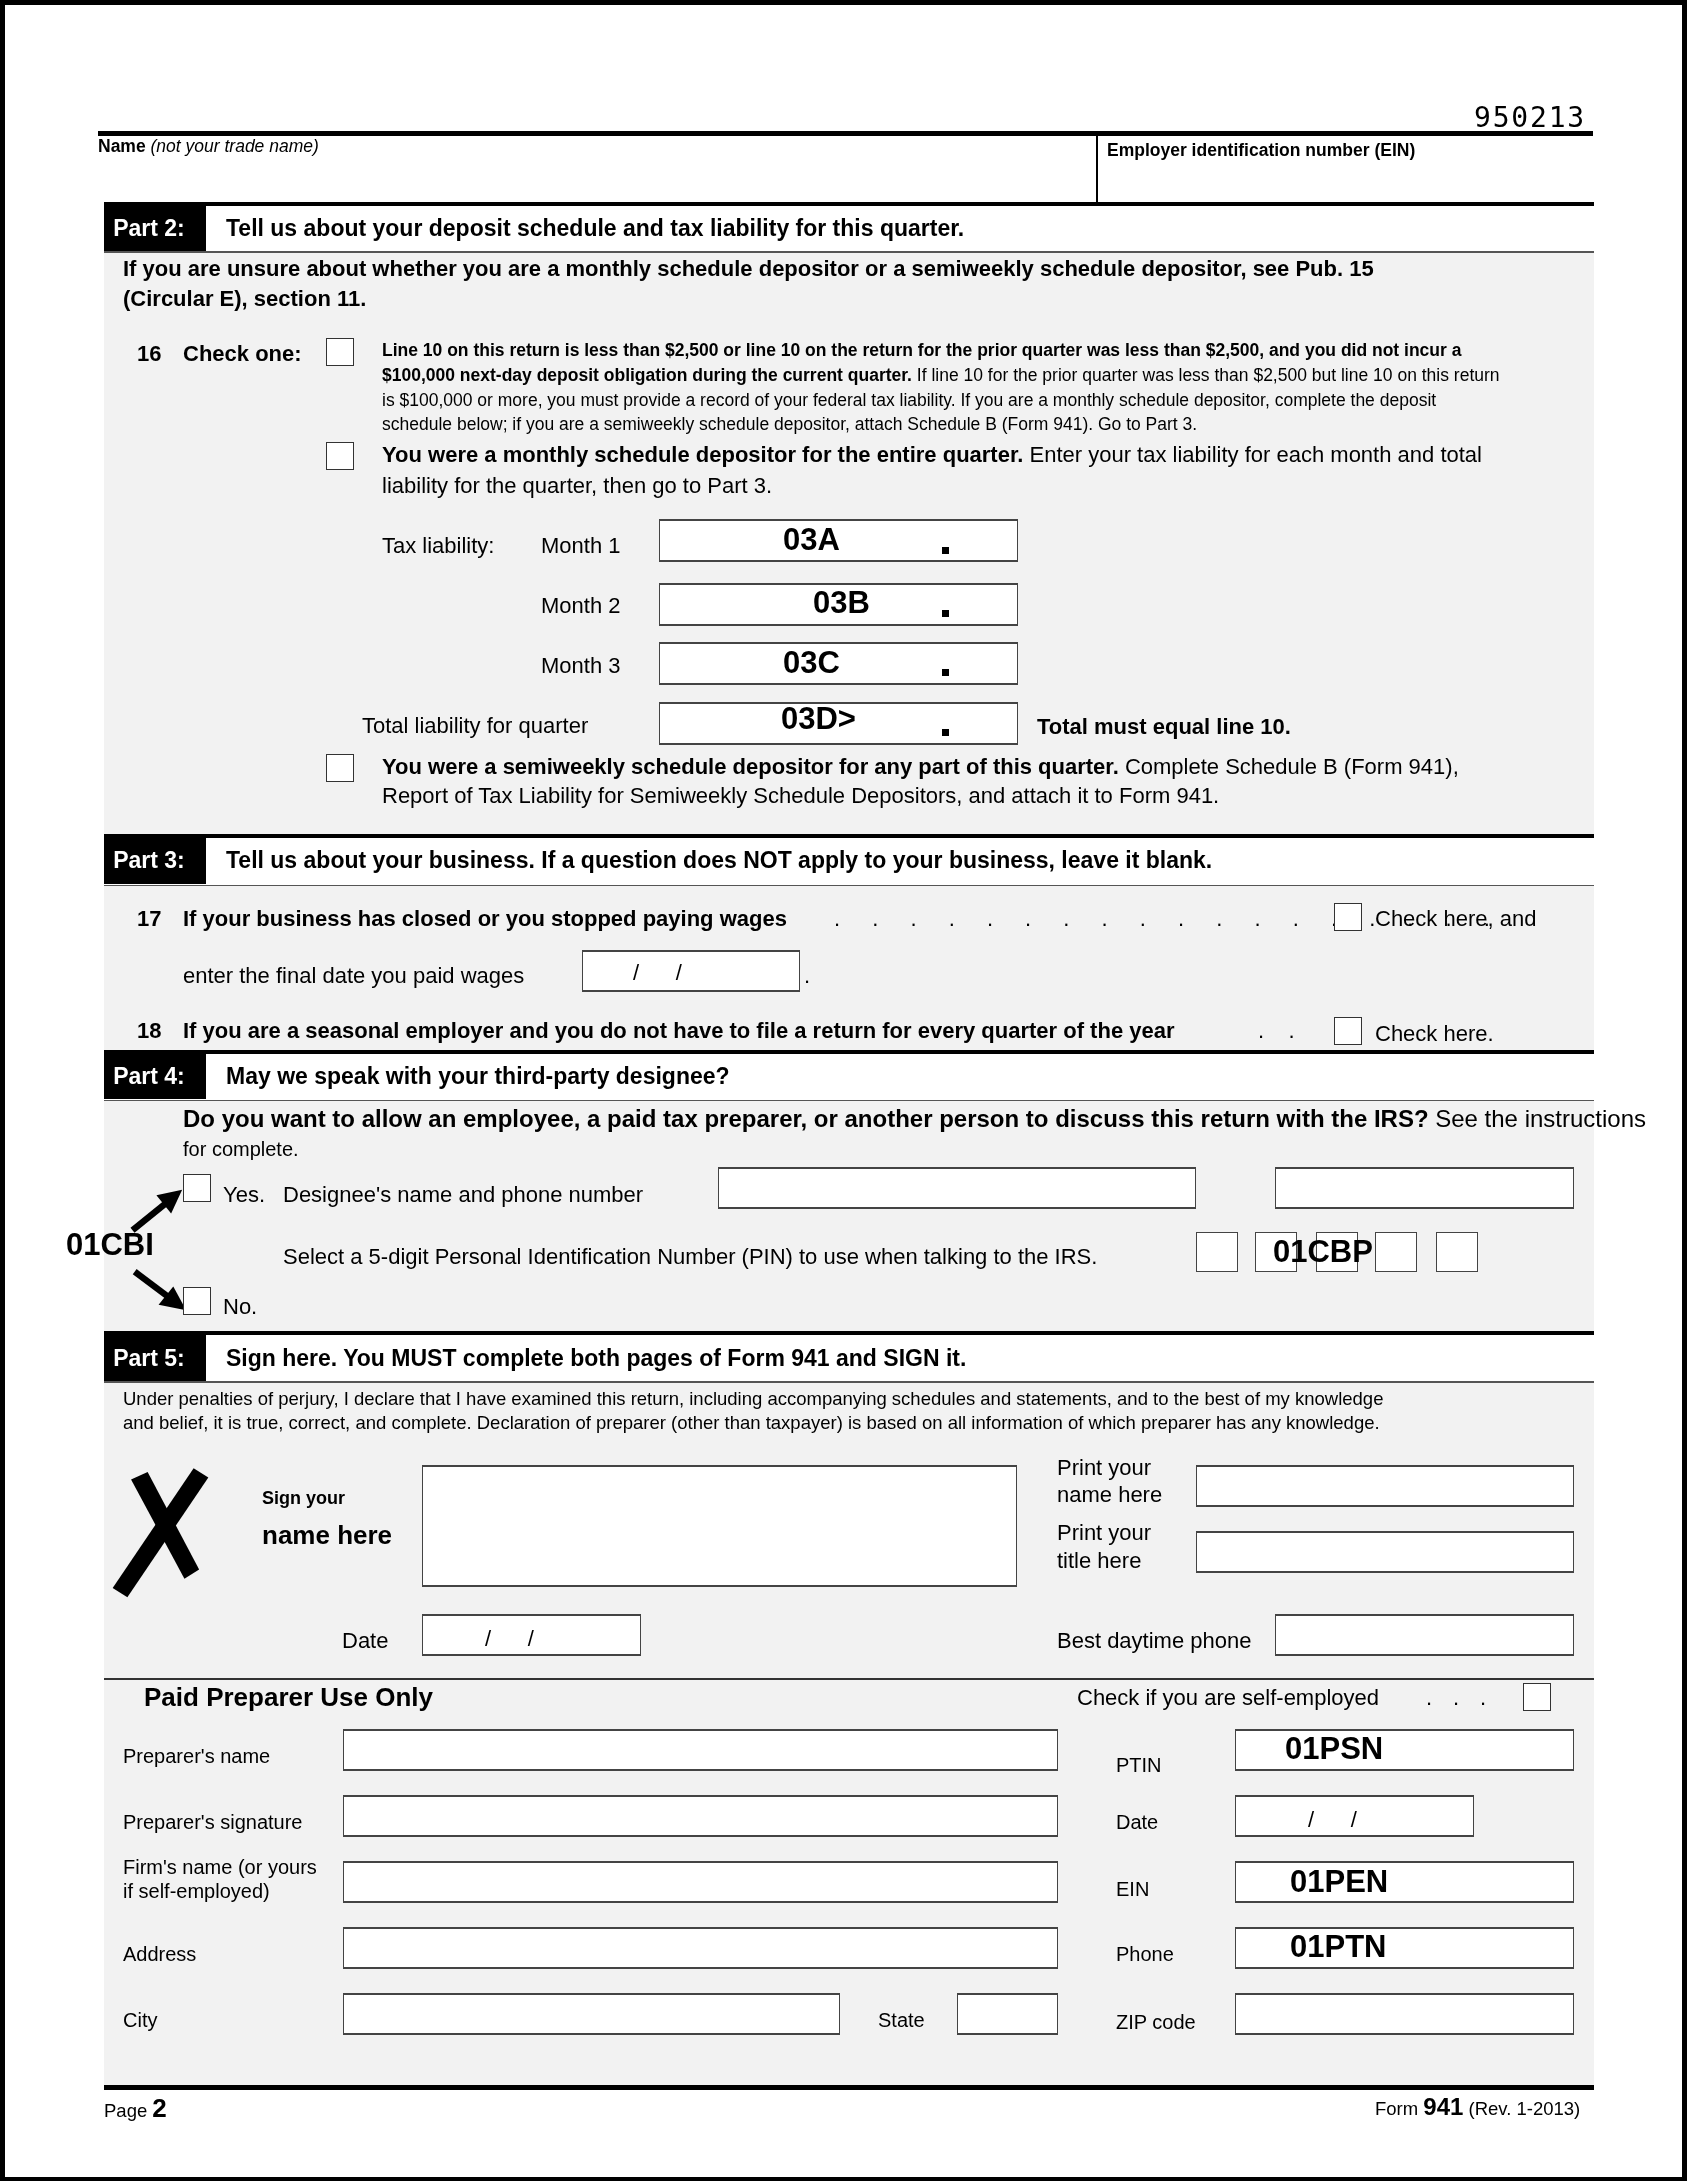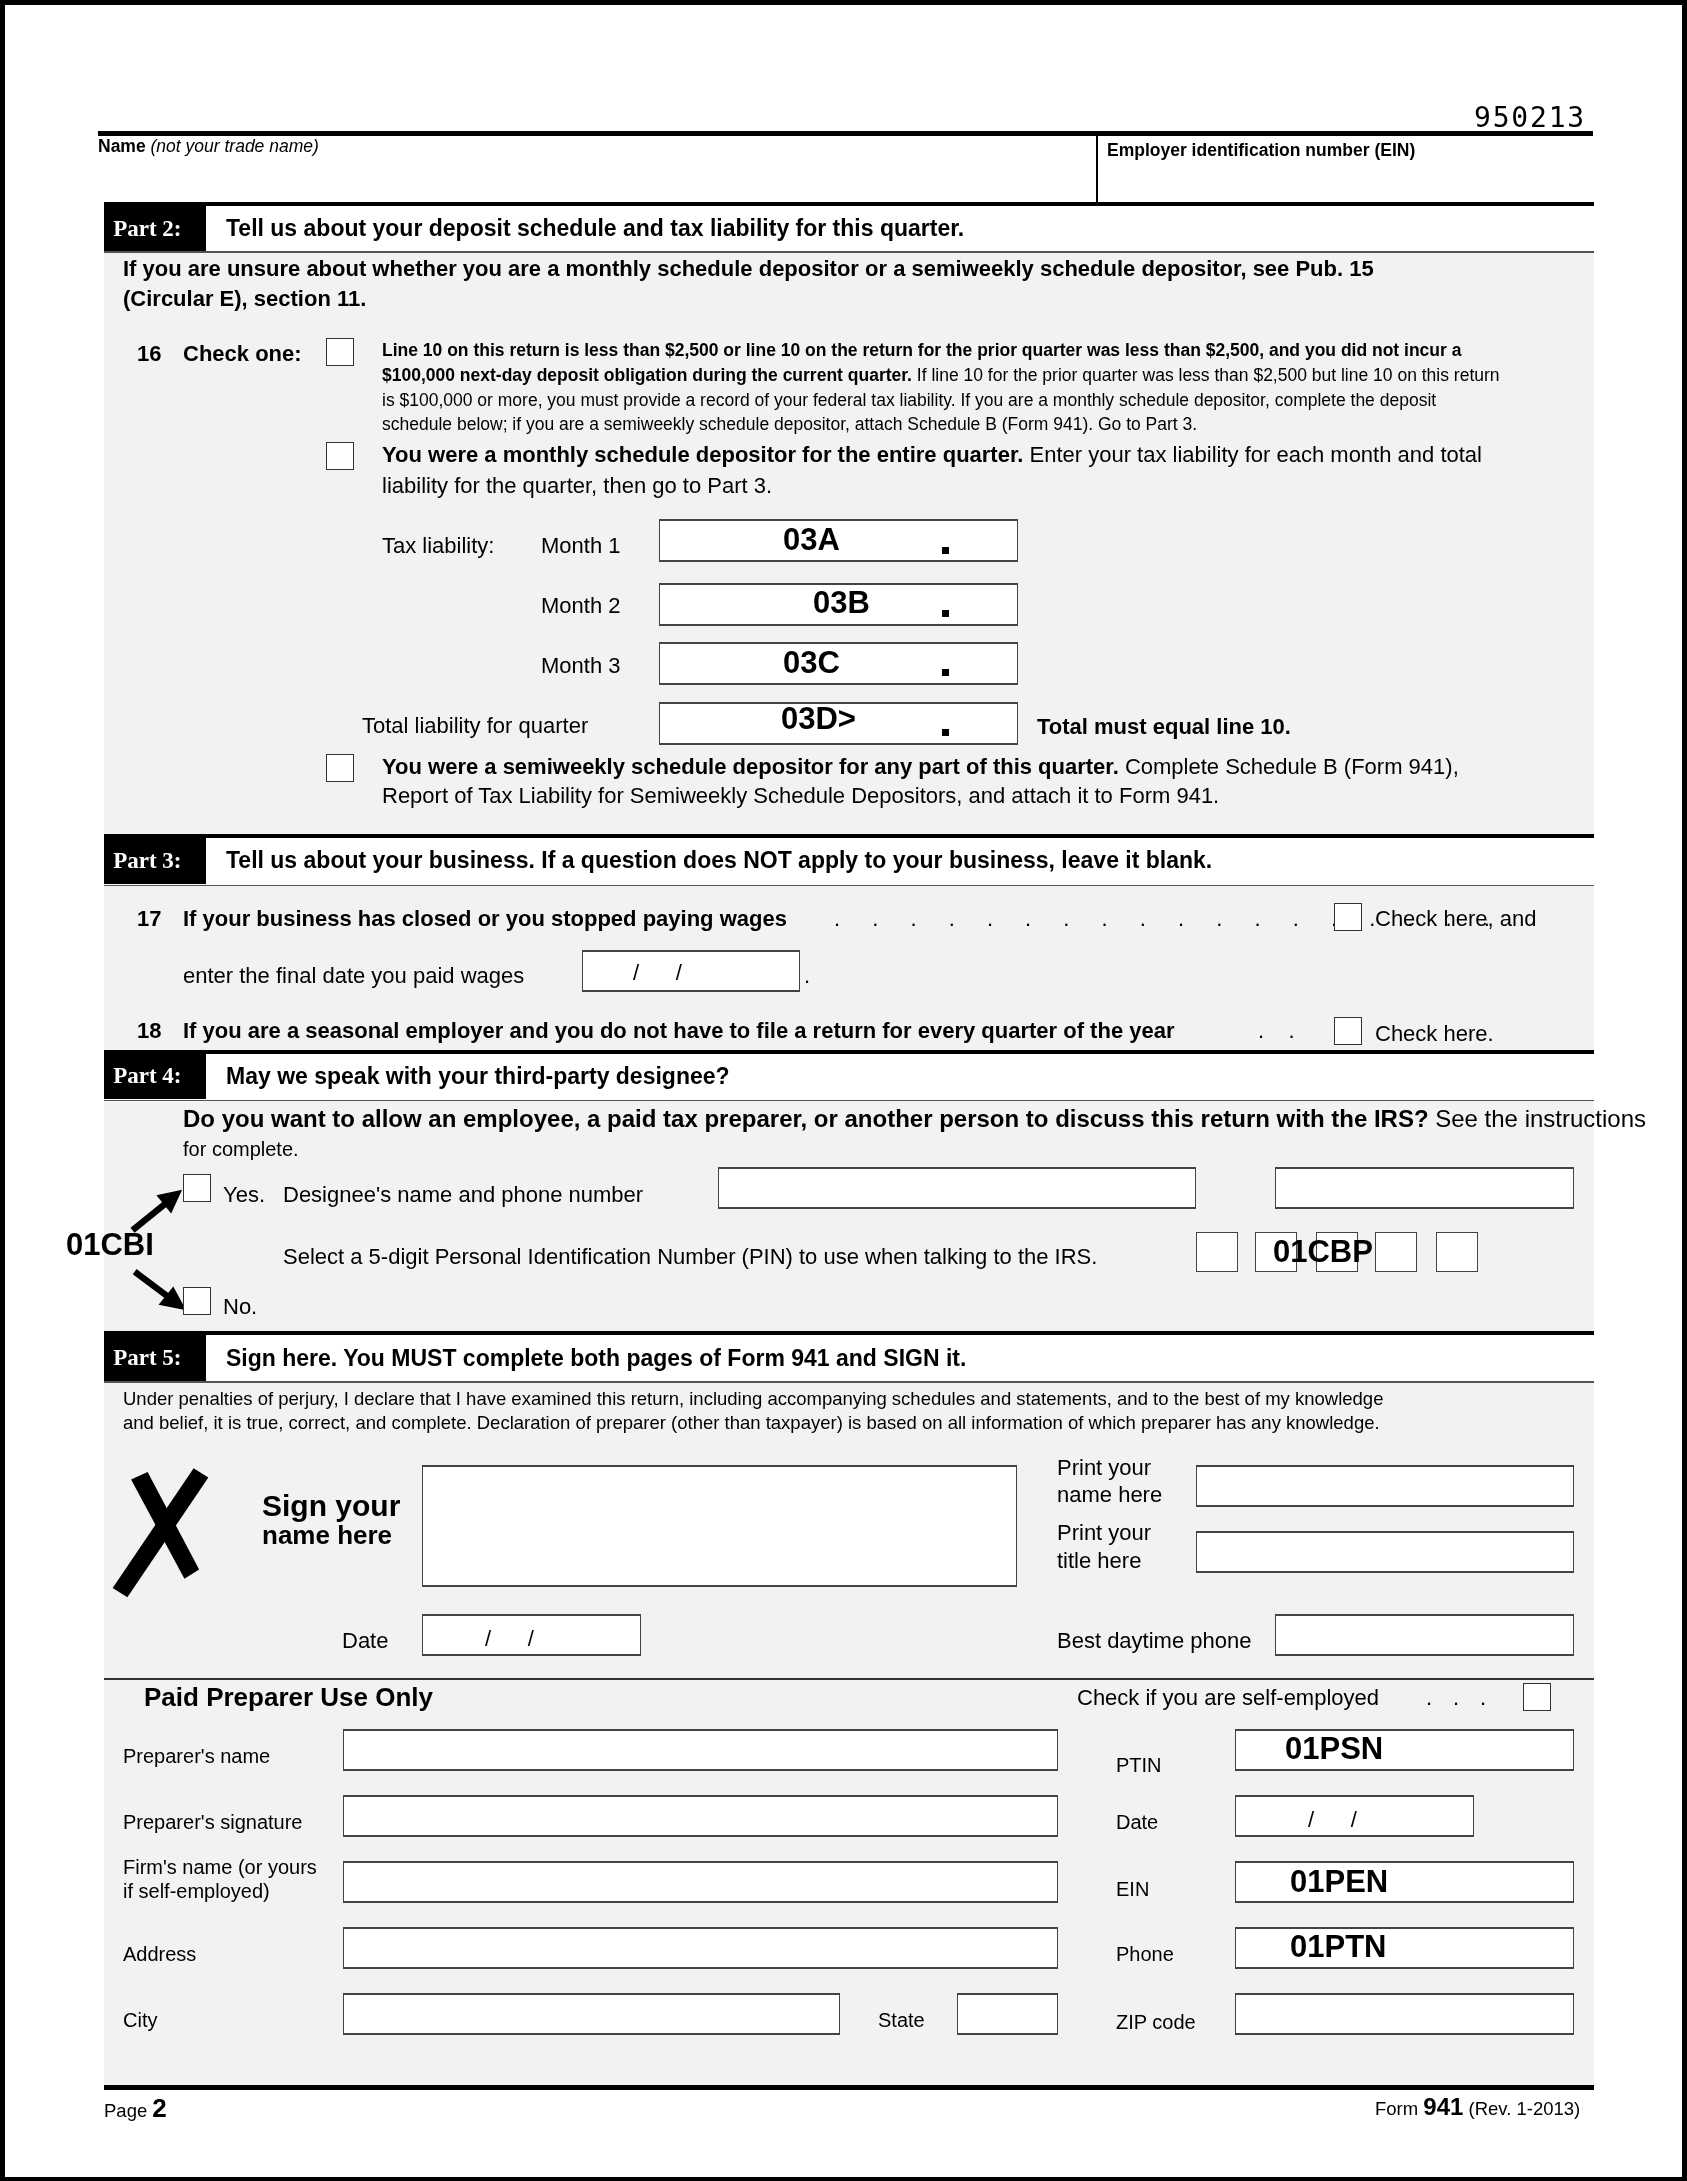--- a/index.html
+++ b/index.html
@@ -7,21 +7,21 @@
   body { font-family: "Liberation Sans", sans-serif; color: #000; position: relative; }
   .page { position: absolute; left: 0; top: 0; width: 1687px; height: 2182px; border: 5.5px solid #000; background: #fff; }
   .abs { position: absolute; }
   .shade { position: absolute; background: #f2f2f2; }
   .rule { position: absolute; background: #000; }
   .thinrule { position: absolute; background: #555; }
   .field { position: absolute; background: #fff; border: 1.8px solid #444; border-bottom-width: 2.8px; border-top-width: 2.8px; }
   .cb { position: absolute; width: 28px; height: 28px; background: #fff; border: 1.8px solid #333; }
   .txt { position: absolute; white-space: nowrap; font-size: 22px; line-height: 1.2; }
   .b { font-weight: bold; }
-  .part-label { position: absolute; background: #000; color: #fff; font-weight: bold; font-size: 23px; padding-left: 9.2px; display: flex; align-items: center; font-family: Liberation Serif, serif; }
+  .part-label { position: absolute; background: #000; color: #fff; font-weight: bold; font-size: 23px; padding-left: 9.2px; display: flex; align-items: center; }
   .part-title { position: absolute; font-weight: bold; font-size: 23px; display: flex; align-items: center; white-space: nowrap; }
   .code { position: absolute; font-weight: bold; font-size: 31px; white-space: nowrap; }
   .dot { position: absolute; width: 6.5px; height: 7.4px; background: #000; }
   .slash { position: absolute; font-size: 22px; }
   .small { font-size: 17.5px; line-height: 25px; }
   .dots { letter-spacing: 16.6px; }
 </style>
 </head>
 <body>
 
@@ -150,21 +150,21 @@
   <div class="thinrule" style="left:99px; top:1376px; width:1490px; height:1.8px;"></div>
   <div class="shade" style="left:99px; top:1378px; width:1490px; height:704px;"></div>
 
   <div class="txt" style="left:118px; top:1383px; font-size:18.5px;">Under penalties of perjury, I declare that I have examined this return, including accompanying schedules and statements, and to the best of my knowledge</div>
   <div class="txt" style="left:118px; top:1407px; font-size:18.5px;">and belief, it is true, correct, and complete. Declaration of preparer (other than taxpayer) is based on all information of which preparer has any knowledge.</div>
 
   <svg class="abs" style="left:100px; top:1456px;" width="111" height="138" viewBox="0 0 120 150">
     <path d="M28 20 L46 12 L102 118 L86 128 Z" fill="#000"></path>
     <path d="M96 8 L112 18 L24 148 L8 138 Z" fill="#000"></path>
   </svg>
-  <div class="txt b" style="left:257px; top:1483px; font-size:30px;">Sign your</div>
+  <div class="txt b" style="left:257px; top:1483px; font-size:18px;">Sign your</div>
   <div class="txt b" style="left:257px; top:1515px; font-size:26px;">name here</div>
   <div class="field" style="left:417px; top:1460px; width:595px; height:122px;"></div>
 
   <div class="txt" style="left:1052px; top:1450px;">Print your</div>
   <div class="txt" style="left:1052px; top:1477px;">name here</div>
   <div class="field" style="left:1191px; top:1460px; width:378px; height:42px;"></div>
   <div class="txt" style="left:1052px; top:1515px;">Print your</div>
   <div class="txt" style="left:1052px; top:1543px;">title here</div>
   <div class="field" style="left:1191px; top:1526px; width:378px; height:42px;"></div>
 

